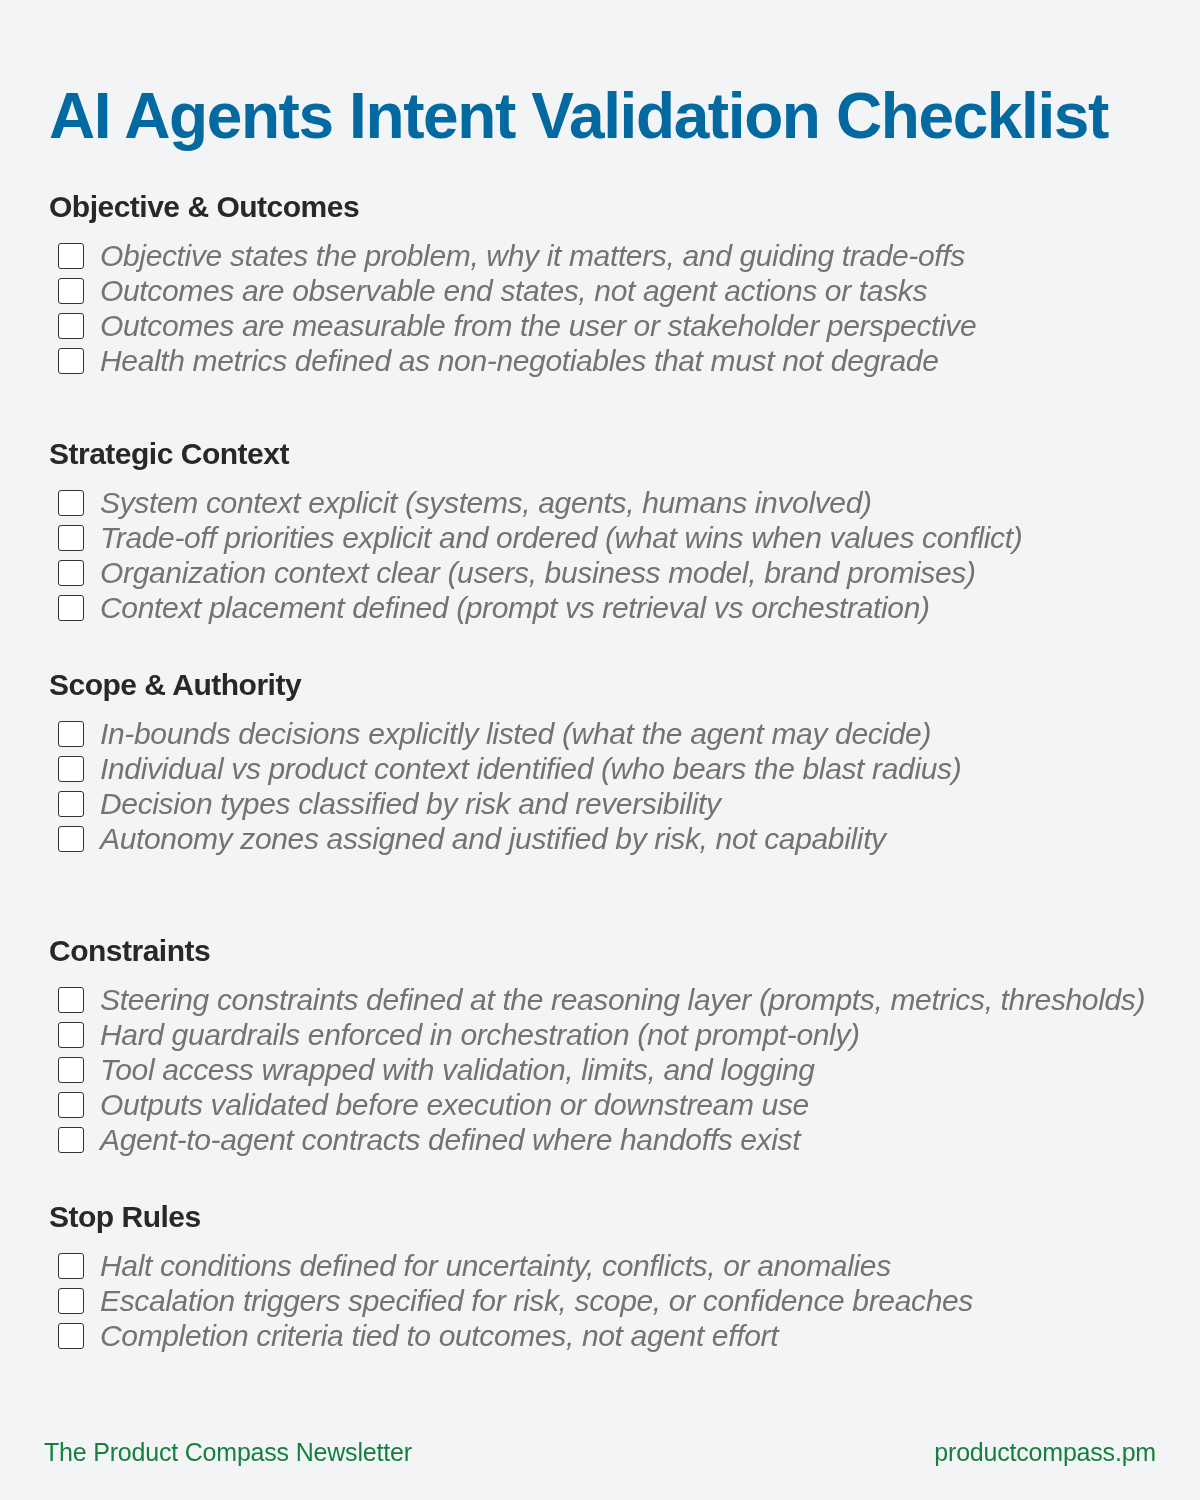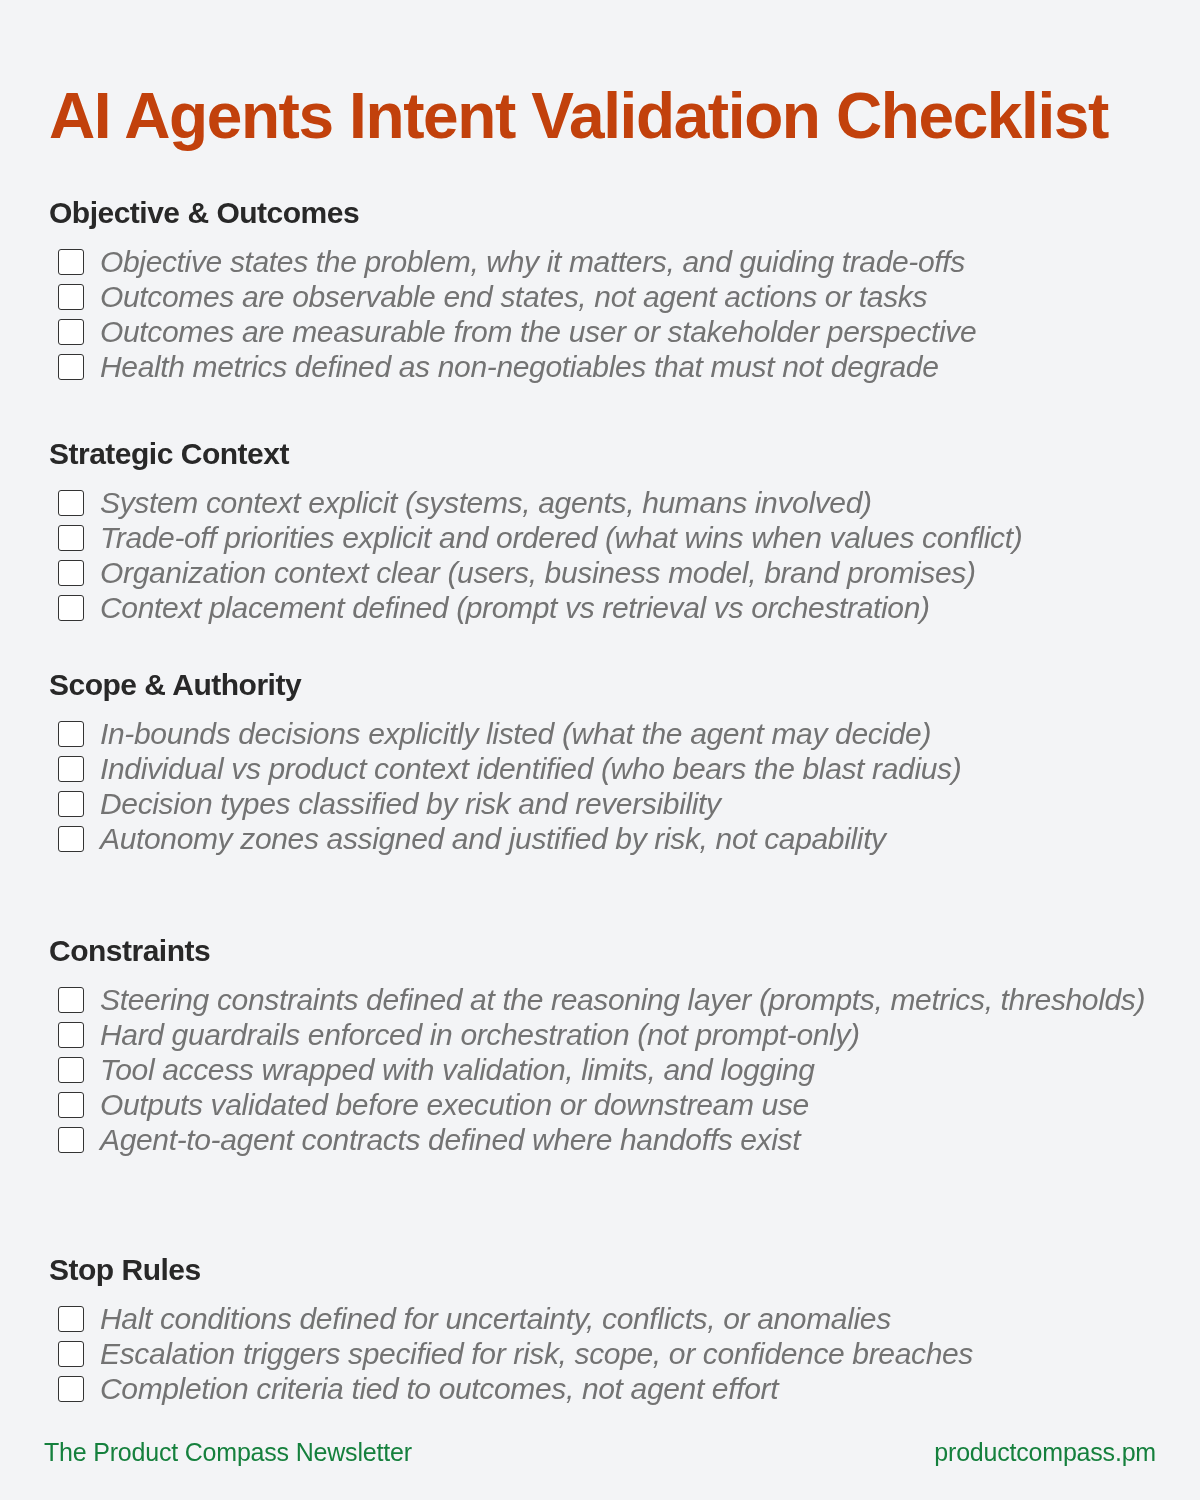--- a/index.html
+++ b/index.html
@@ -17,21 +17,21 @@
     }
     .title {
       position: absolute;
       left: 49px;
       top: 76px;
       margin: 0;
       font-size: 64px;
       font-weight: 700;
       letter-spacing: -1.4px;
       line-height: 80px;
-      color: #c2410c;
+      color: #0369a1;
       white-space: nowrap;
       text-align: center;
     }
     .section {
       position: absolute;
       left: 49px;
     }
     .section-heading {
       margin: 0;
       font-size: 30px;
@@ -80,21 +80,21 @@
       letter-spacing: -0.2px;
     }
     .footer-left { left: 44px; }
     .footer-right { right: 44px; }
   </style>
 </head>
 <body>
 
 <h1 class="title">AI Agents Intent Validation Checklist</h1>
 
-<section class="section" style="top:193px">
+<section class="section" style="top:187px">
   <h2 class="section-heading">Objective &amp; Outcomes</h2>
   <ul class="items">
     <li class="item">
         <span class="checkbox"></span>
         <span class="item-label">Objective states the problem, why it matters, and guiding trade-offs</span>
       </li>
     <li class="item">
         <span class="checkbox"></span>
         <span class="item-label">Outcomes are observable end states, not agent actions or tasks</span>
       </li>
@@ -172,21 +172,21 @@
         <span class="checkbox"></span>
         <span class="item-label">Outputs validated before execution or downstream use</span>
       </li>
     <li class="item">
         <span class="checkbox"></span>
         <span class="item-label">Agent-to-agent contracts defined where handoffs exist</span>
       </li>
   </ul>
 </section>
 
-<section class="section" style="top:1250px">
+<section class="section" style="top:1197px">
   <h2 class="section-heading">Stop Rules</h2>
   <ul class="items">
     <li class="item">
         <span class="checkbox"></span>
         <span class="item-label">Halt conditions defined for uncertainty, conflicts, or anomalies</span>
       </li>
     <li class="item">
         <span class="checkbox"></span>
         <span class="item-label">Escalation triggers specified for risk, scope, or confidence breaches</span>
       </li>

